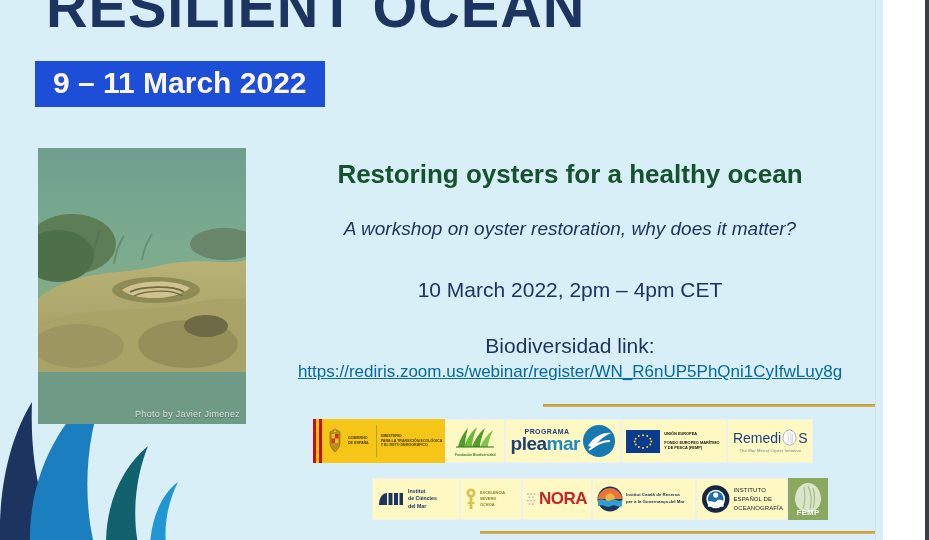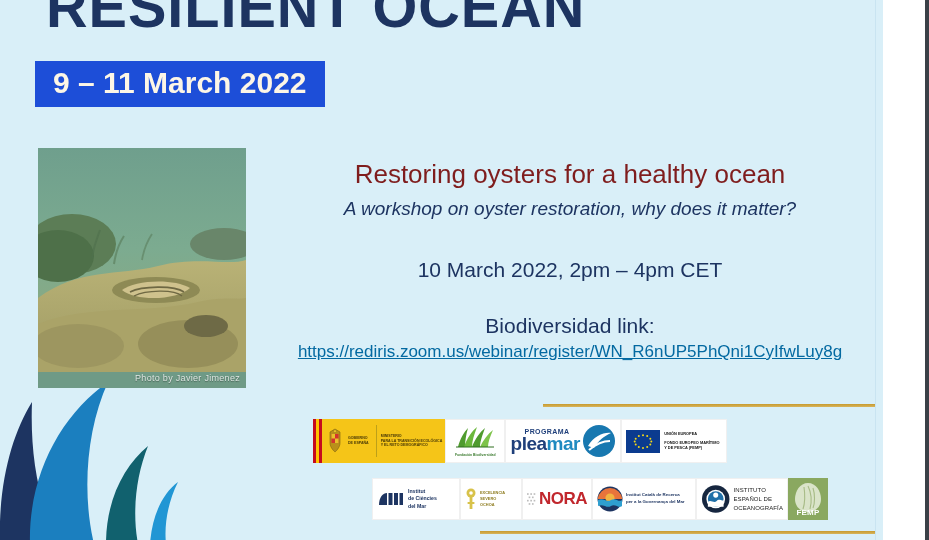--- a/index.html
+++ b/index.html
@@ -47,46 +47,46 @@
     background:#1d4ed8;
     padding:6px 18px 8px 18px;
     color:#fdf6e6; font-size:30px; font-weight:bold;
     line-height:1.05;
     white-space:nowrap;
   }
 
   
   #photo {
     position:absolute; left:38px; top:148px;
-    width:208px; height:240px;
+    width:208px; height:276px;
     overflow:hidden;
     background:#6f9a86;
   }
   #photo svg { display:block; }
   #photo-caption {
     position:absolute; right:6px; bottom:5px;
     color:rgba(255,255,255,.78);
     font-size:9px;
     letter-spacing:.3px;
     text-shadow:0 1px 1px rgba(0,0,0,.35);
     white-space:nowrap;
   }
 
   
   #text-col {
     position:absolute; left:250px; top:155px; width:640px;
     text-align:center;
   }
   #wk-title {
-    font-size:26px; font-weight:normal; color:#7f1d1d;
+    font-size:26px; font-weight:bold; color:#14532d;
     line-height:1.15; margin-top:5px;
   }
   #wk-sub {
     font-size:19px; font-style:italic; color:#1d3461;
-    margin-top:8px;
+    margin-top:28px;
   }
   #wk-when {
     font-size:21px; font-weight:normal; color:#1d3461;
     margin-top:38px;
   }
   #reg-label {
     font-size:21px; color:#1d3461; margin-top:32px;
   }
   #reg-link {
     display:inline-block;
@@ -104,21 +104,21 @@
   }
   #gold-top  { left:543px; top:404px;  width:340px; }
   #gold-bot  { left:480px; top:531px;  width:403px; }
 
   
   .logo-row { position:absolute; display:flex; align-items:stretch; }
   #logo-row-1 { left:313px; top:419px; height:44px; }
   #logo-row-2 { left:372px; top:478px; height:42px; }
 
   .logo-card {
-    background:#ffffff;
+    background:#fef9c3;
     display:flex; align-items:center;
     padding:4px 4px;
     border:1px solid #f0f0f0;
   }
 
   
   .gov-block { background:#f5c518; display:flex; align-items:center; height:100%; padding:0; border:none;}
   .flag { width:9px; height:100%; background:linear-gradient(90deg,#c60b1e 0 32%,#ffc400 32% 68%,#c60b1e 68% 100%); }
   .gov-seal { width:20px; height:26px; margin:0 3px; }
   .gov-txt { font-size:3.6px; line-height:1.35; color:#4a3a06; font-weight:bold; padding-right:3px; white-space:nowrap;}
@@ -287,20 +287,33 @@
             <circle cx="12.8" cy="6.1" r="1"></circle>
         </g>
       </svg>
       <div class="eu-txt">
         <div class="l1">UNIÓN EUROPEA</div>
         <div>FONDO EUROPEO MARÍTIMO</div>
         <div>Y DE PESCA (FEMP)</div>
       </div>
     </div>
 
+    <div class="logo-card rem-card">
+      <div class="rem-top">
+        <span>Remedi</span>
+        <svg width="15" height="17" viewBox="0 0 15 17" style="margin:0 1px">
+          <path d="M7.5 1 C11.5 1 14 5 14 9.5 C14 13.5 11 16 7.5 16 C4 16 1 13.5 1 9.5 C1 5 3.5 1 7.5 1 Z" fill="#ffffff" stroke="#8a93a8" stroke-width=".8"></path>
+          <path d="M7.5 3 C9 6 9.5 10 8.5 14" stroke="#b0b7c6" stroke-width=".6" fill="none"></path>
+          <path d="M5.5 3.5 C6.5 7 6.5 11 5.5 14.5" stroke="#b0b7c6" stroke-width=".6" fill="none"></path>
+          <path d="M9.8 4 C11 7 11 11 10 14" stroke="#b0b7c6" stroke-width=".6" fill="none"></path>
+        </svg>
+        <span>S</span>
+      </div>
+      <div class="rem-sub">The Mar Menor Oyster Initiative</div>
+    </div>
 
   </div>
 
   <div id="logo-row-2" class="logo-row">
 
     <div class="logo-card icm-card">
       <svg width="28" height="20" viewBox="0 0 28 20">
         <path d="M2 16 C2 8 6 4 10 4 L10 16 Z" fill="#1d3461"></path>
         <rect x="11.5" y="4" width="4" height="12" fill="#1d3461"></rect>
         <rect x="17" y="4" width="4" height="12" fill="#1d3461"></rect>

